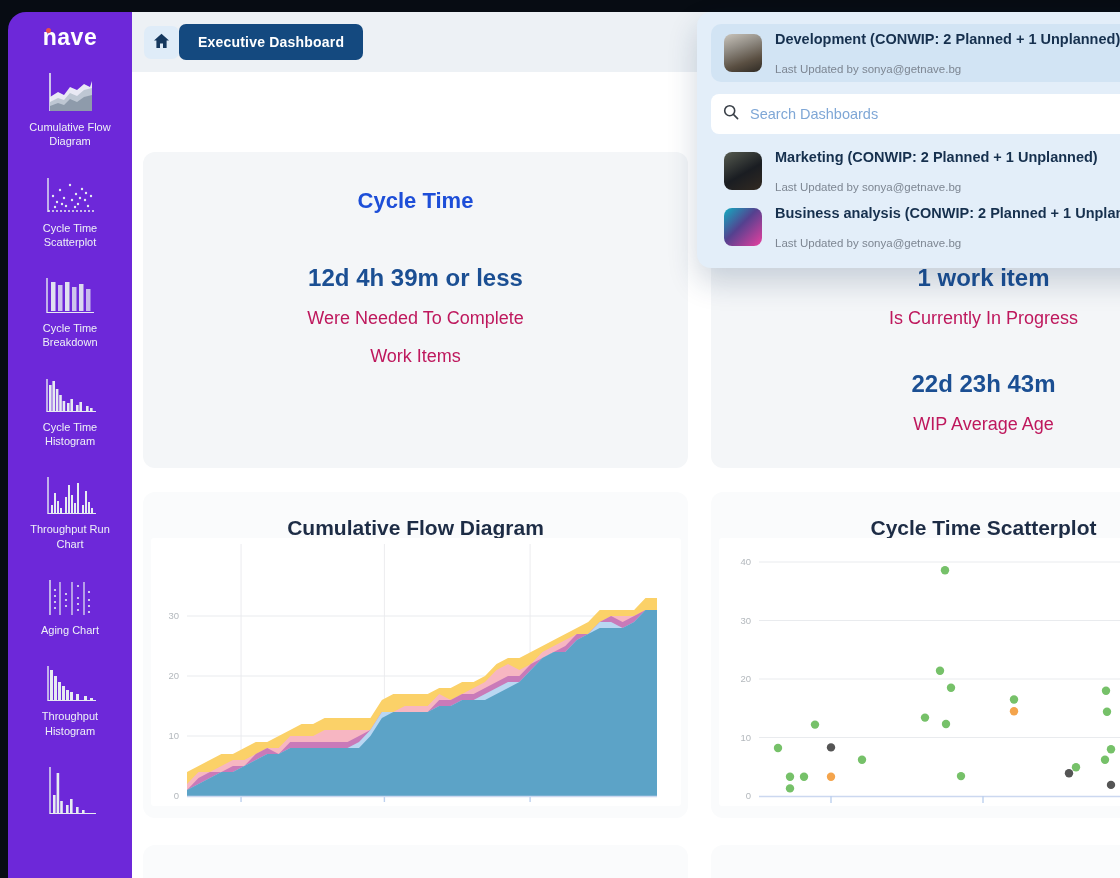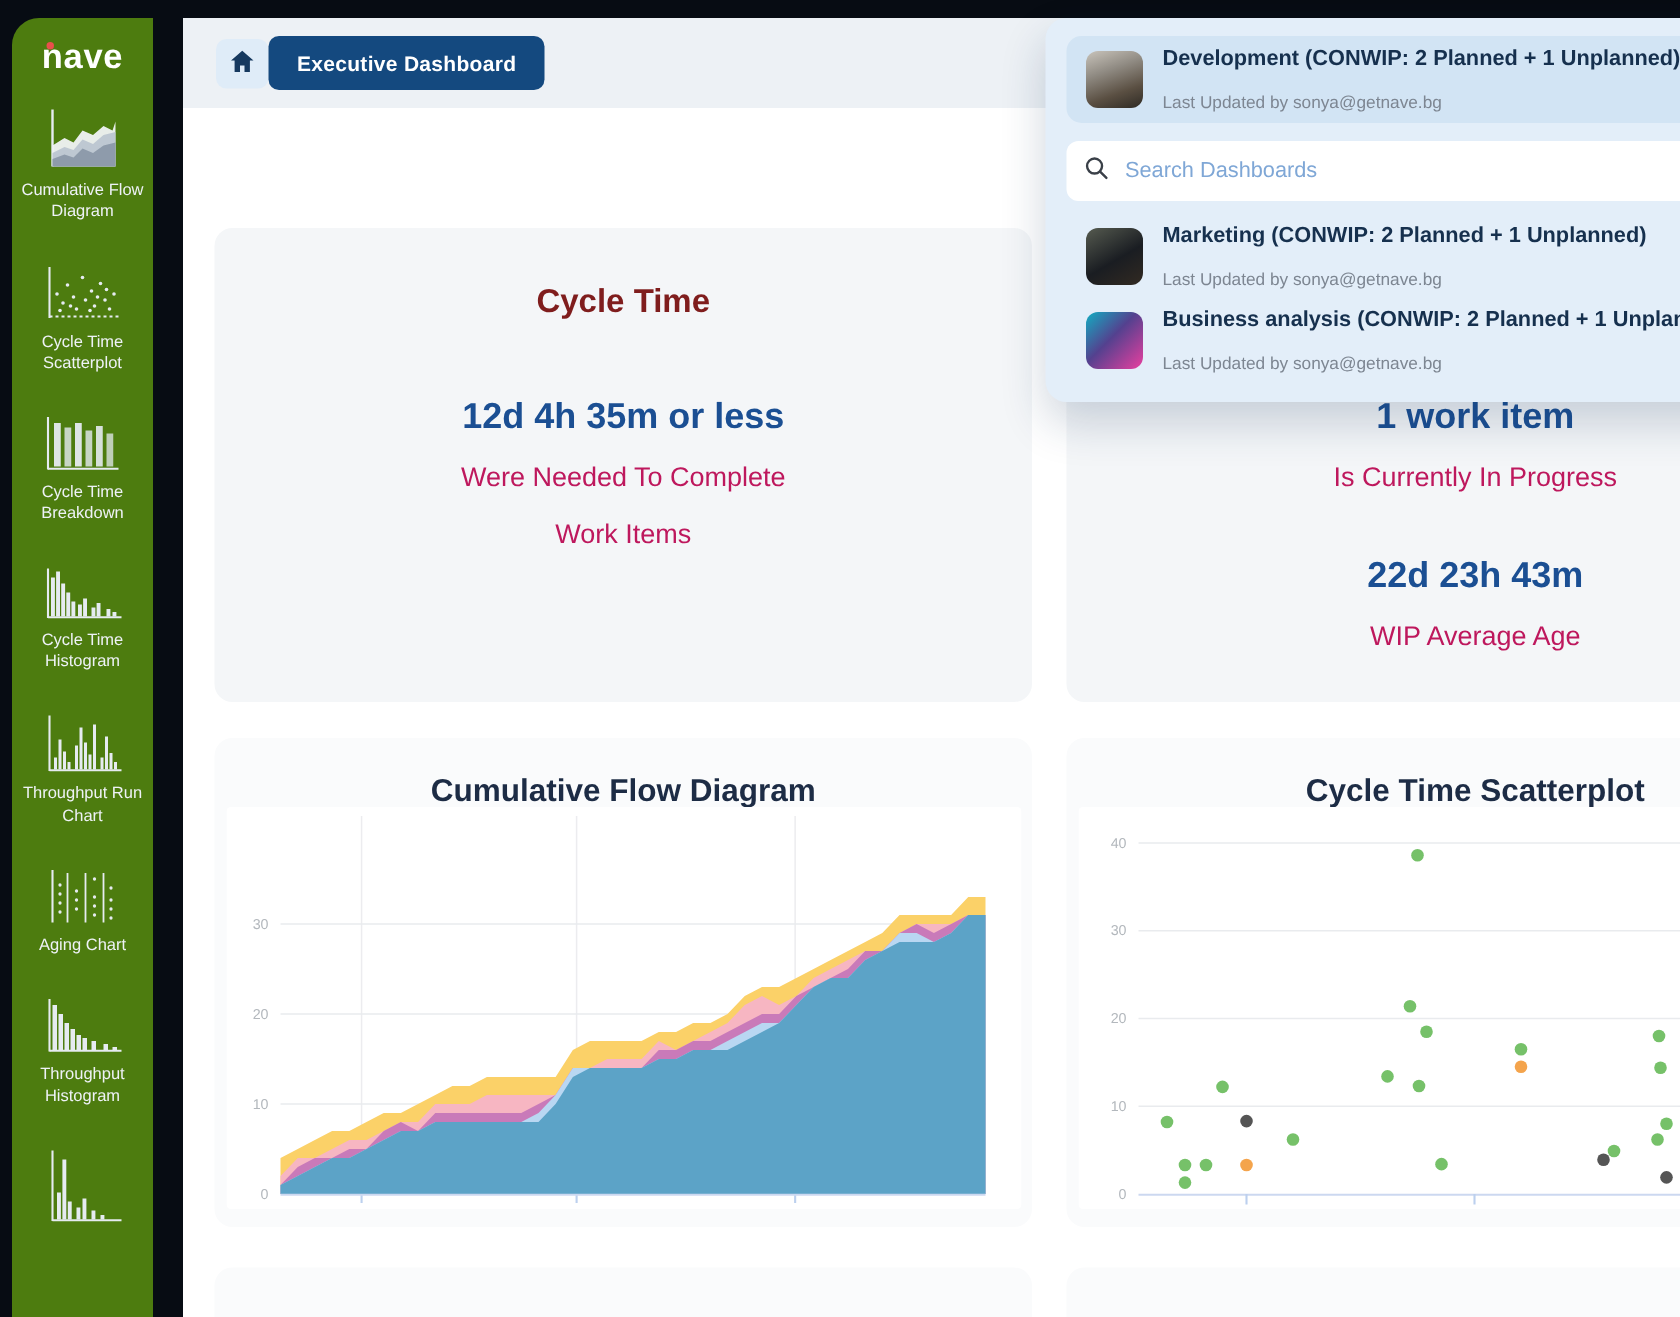--- a/index.html
+++ b/index.html
@@ -3,42 +3,42 @@
 <meta charset="utf-8">
 <style>
   html,body{margin:0;padding:0}
   body{
     width:1120px;height:878px;overflow:hidden;position:relative;
     background:#070c13;font-family:"Liberation Sans",sans-serif;
     -webkit-font-smoothing:antialiased;
   }
   
   .sidebar{
-    position:absolute;left:8px;top:12px;width:94px;height:866px;
-    background:#4d7c0f;border-radius:18px 0 0 0;z-index:6;
+    position:absolute;left:8px;top:12px;width:124px;height:866px;
+    background:#6d28d9;border-radius:18px 0 0 0;z-index:6;
     display:flex;flex-direction:column;align-items:center;overflow:hidden;
   }
   .logo{color:#ffffff;font-size:23px;font-weight:700;margin-top:12px;letter-spacing:.5px;position:relative}
   .logo .dot{position:absolute;left:3px;top:4px;width:5px;height:5px;border-radius:50%;background:#e84f4c}
   .nav{display:flex;flex-direction:column;align-items:center;margin-top:20px;gap:27px}
   .nav-item{display:flex;flex-direction:column;align-items:center;gap:7px;cursor:pointer}
   .nav-label{color:#eef2f6;font-size:11px;line-height:1.3;font-weight:500;text-align:center;width:102px}
   .nav-item svg{display:block}
   
   .main{position:absolute;left:122px;top:12px;width:998px;height:866px;background:#ffffff;z-index:1}
   .header{height:60px;background:#edf1f5;display:flex;align-items:center;padding-left:22px}
   .home-btn{width:35px;height:33px;background:#dfecf8;border:0;border-radius:7px;
     display:flex;align-items:center;justify-content:center;cursor:pointer}
   .crumb-btn{height:36px;background:#14497f;color:#fff;border:0;border-radius:7px;
     padding:0 19px;font-size:14px;font-weight:700;font-family:inherit;cursor:pointer;letter-spacing:.2px}
   
   .card{position:absolute;width:545px;height:316px;background:#f4f6f8;border-radius:12px;text-align:center}
   .card--ct{left:21px;top:140px}
   .card--wip{left:589px;top:140px}
-  .card-title{font-size:22px;font-weight:600;color:#7f1d1d;margin-top:36px;height:26px}
+  .card-title{font-size:22px;font-weight:600;color:#1d4ed8;margin-top:36px;height:26px}
   .metric{font-size:24px;font-weight:800;color:#1b4f93;margin-top:50px;height:30px}
   .metric.second{margin-top:38px}
   .sub{font-size:18px;color:#be185d;margin-top:14px;height:24px}
   
   .chart-card{position:absolute;width:545px;height:326px;background:#fafbfc;border-radius:12px;text-align:center}
   .card--cfd{left:21px;top:480px}
   .card--sc{left:589px;top:480px}
   .chart-title{font-size:21px;font-weight:600;color:#1d2c45;padding-top:24px}
   .plot{position:absolute;left:8px;top:46px}
   .card--bottom{position:absolute;width:545px;height:280px;background:#fafbfc;border-radius:12px;text-align:center}
@@ -261,21 +261,21 @@
         <svg width="17" height="16" viewBox="0 0 17 16">
           <path d="M8.5 0.8 L16 7.4 H13.6 V15 H10 V10.6 H7 V15 H3.4 V7.4 H1 Z" fill="#16395f"></path>
         </svg>
       </span>
     </button>
     <button class="crumb-btn">Executive Dashboard</button>
   </div>
 
   <div class="card card--ct">
     <div class="card-title">Cycle Time</div>
-    <div class="metric">12d 4h 35m or less</div>
+    <div class="metric">12d 4h 39m or less</div>
     <div class="sub">Were Needed To Complete</div>
     <div class="sub">Work Items</div>
   </div>
 
   <div class="card card--wip">
     <div class="card-title"></div>
     <div class="metric">1 work item</div>
     <div class="sub">Is Currently In Progress</div>
     <div class="metric second">22d 23h 43m</div>
     <div class="sub">WIP Average Age</div>

